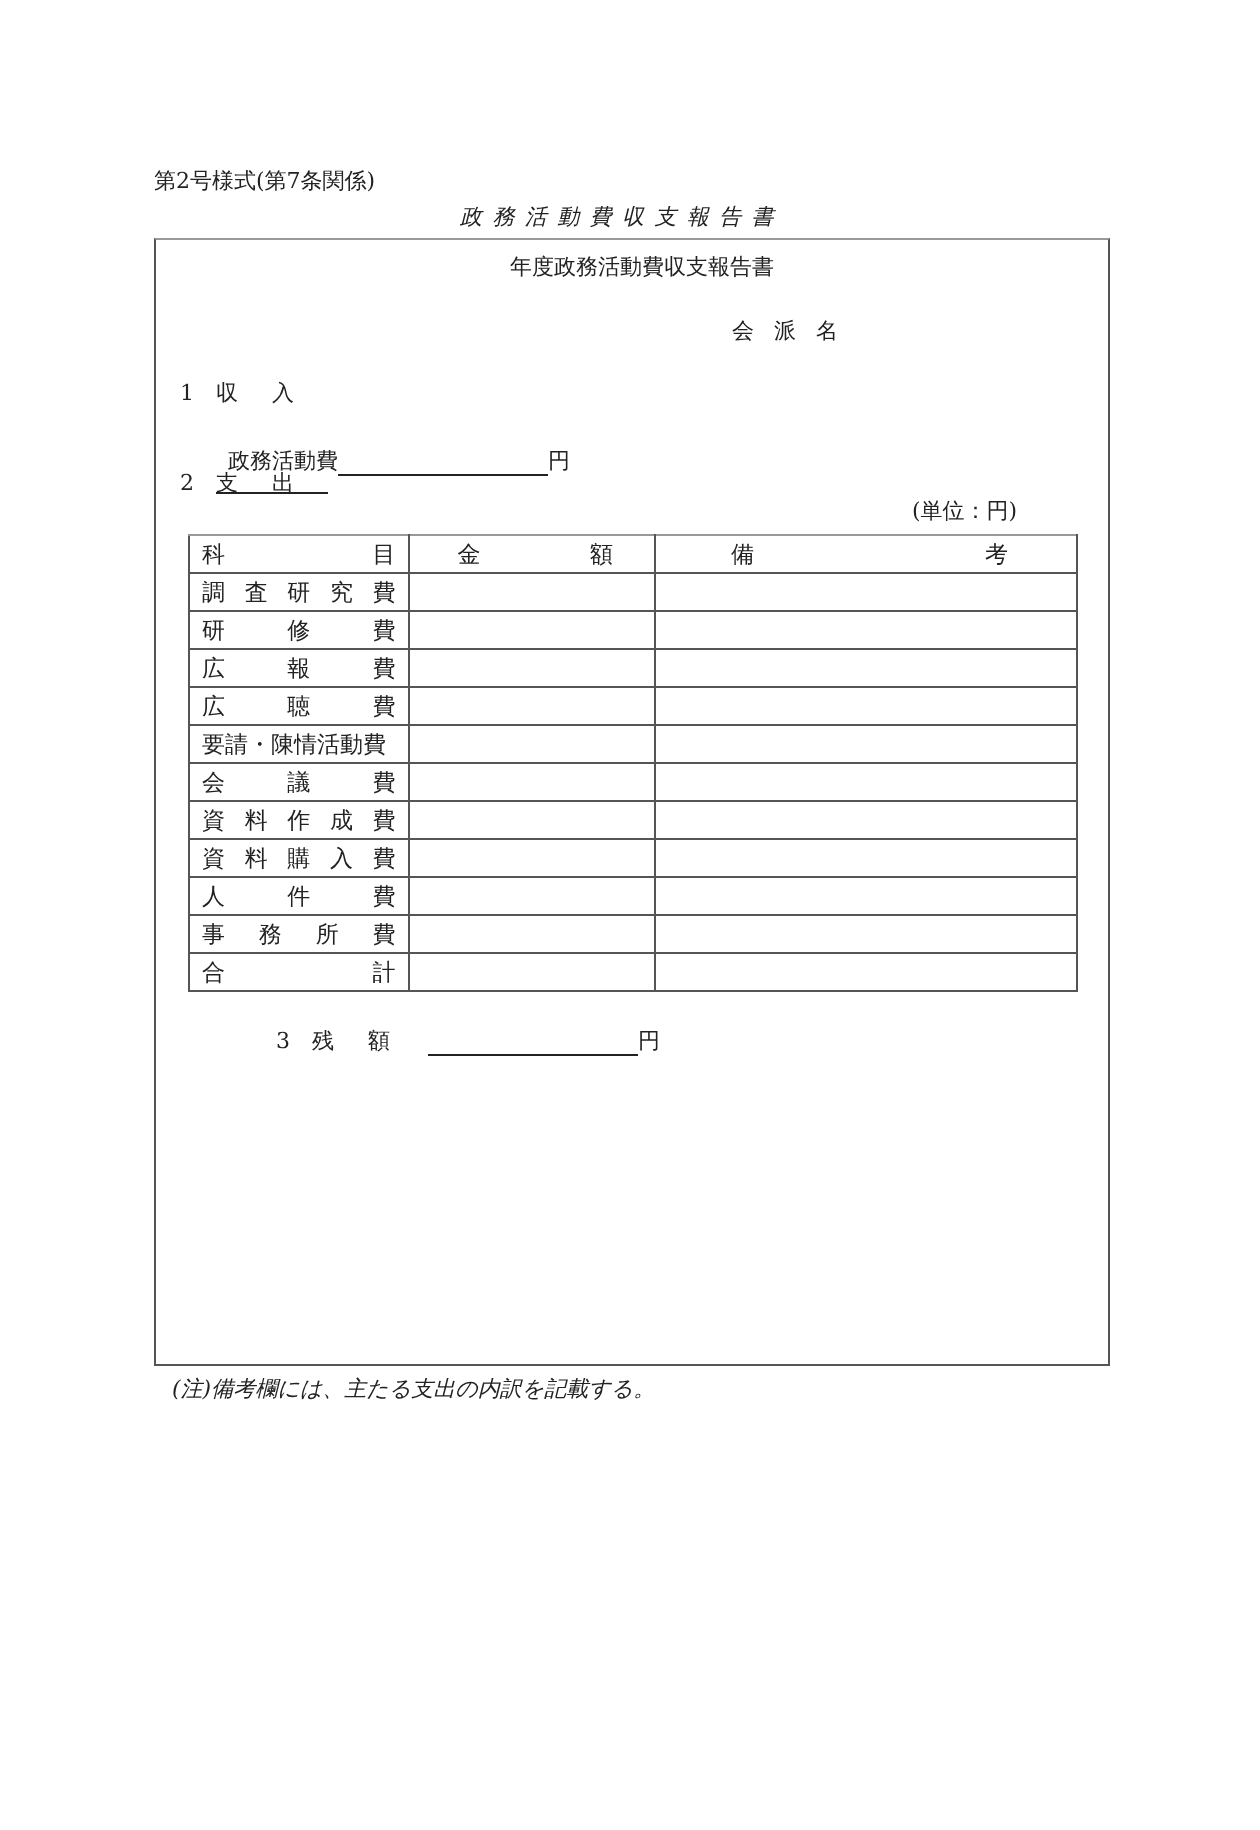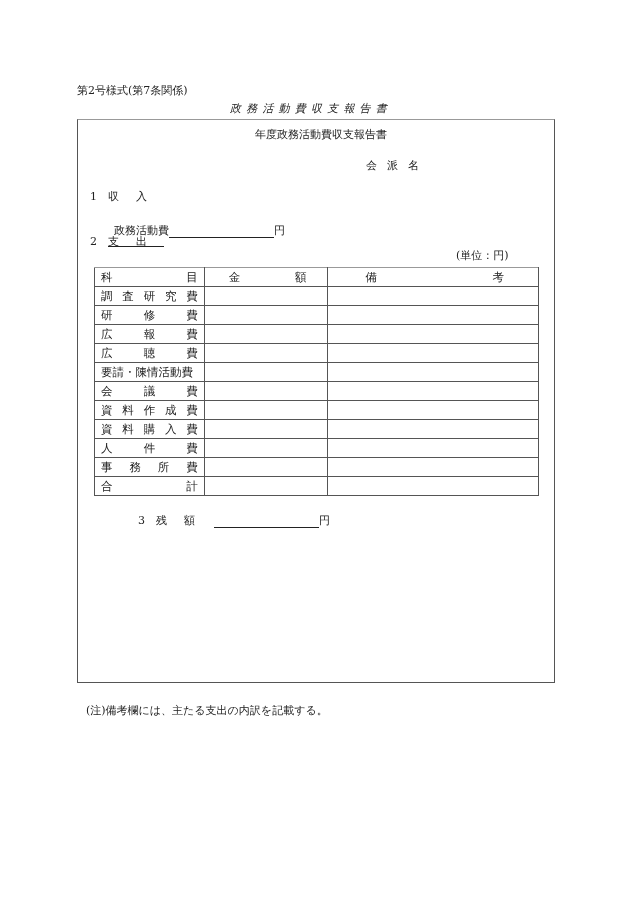--- a/index.html
+++ b/index.html
@@ -31,21 +31,21 @@
     border:1px solid #555; border-top-color:#999; height:19px; padding:0 6px;
     font-size:11.5px; line-height:14px; box-sizing:border-box;
   }
   td.c1 { width:110px; }
   td.c2 { width:123px; }
   td.c3 { width:212px; }
   .spread { display:flex; justify-content:space-between; }
   #sec3 { left:90px; top:514px;margin-left:48px; }
   #sec3 .num { display:inline-block; width:18px; }
   #sec3 .lbl { letter-spacing:17px; }
-  #note { left:86px; top:704px; }
+  #note { left:86px; top:688px;font-style:italic; }
 </style>
 </head>
 <body>
 
 <div id="form-label" class="abs t12">第2号様式(第7条関係)</div>
 <div id="title-main" class="abs t12">政務活動費収支報告書</div>
 
 <div id="box"></div>
 
 <div id="inner-title" class="abs t12">年度政務活動費収支報告書</div>

